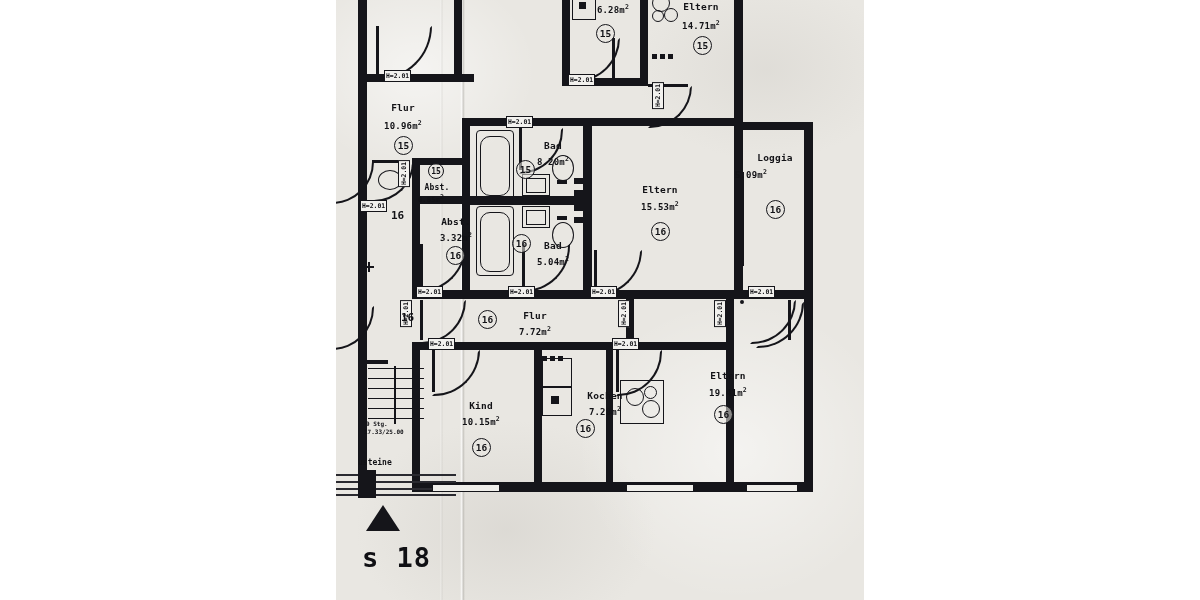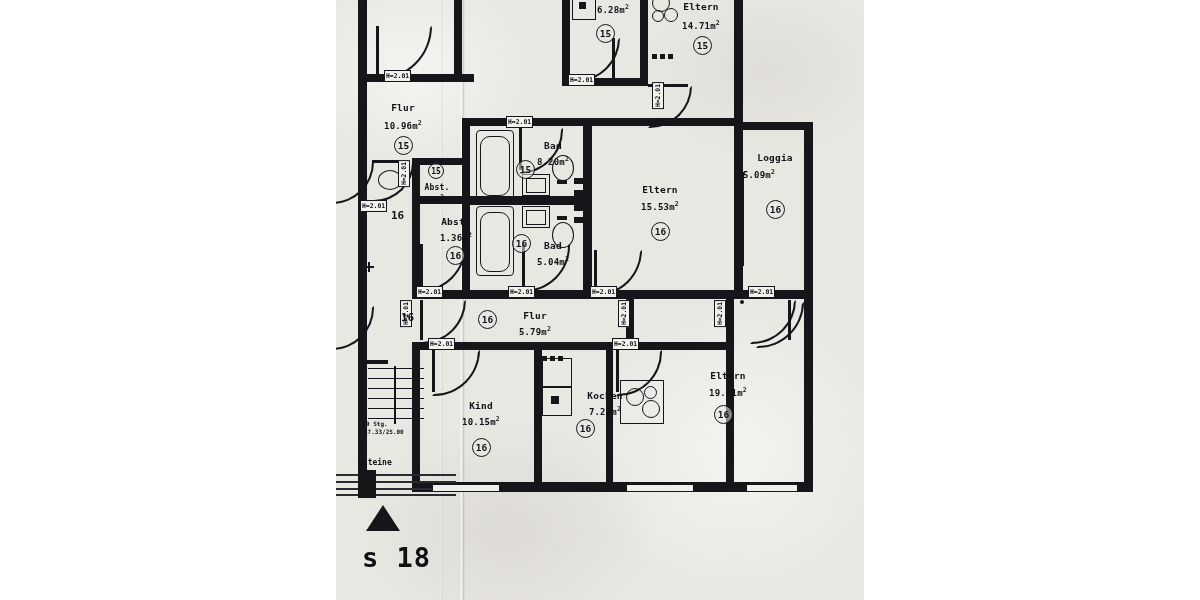--- a/index.html
+++ b/index.html
@@ -291,45 +291,45 @@
     <div class="mark" style="left:92px;top:163px;width:14px;height:14px;font-size:8px;">15</div>
 
     <div class="lab rname" style="left:190px;top:140px;width:54px;">Bad</div>
     <div class="lab rarea" style="left:188px;top:154px;width:58px;">
       <span>8.20</span><span>m</span><span class="sup">2</span>
     </div>
     <div class="mark" style="left:180px;top:160px;">15</div>
 
     <div class="lab rname" style="left:92px;top:216px;width:56px;">Abst.</div>
     <div class="lab rarea" style="left:90px;top:230px;width:60px;">
-      <span>1.36</span><span>m</span><span class="sup">2</span>
+      <span>3.32</span><span>m</span><span class="sup">2</span>
     </div>
     <div class="mark" style="left:110px;top:246px;">16</div>
 
     <div class="lab rname" style="left:190px;top:240px;width:54px;">Bad</div>
     <div class="lab rarea" style="left:188px;top:254px;width:58px;">
       <span>5.04</span><span>m</span><span class="sup">2</span>
     </div>
     <div class="mark" style="left:176px;top:234px;">16</div>
 
     <div class="lab rname" style="left:288px;top:184px;width:72px;">Eltern</div>
     <div class="lab rarea" style="left:286px;top:199px;width:76px;">
       <span>15.53</span><span>m</span><span class="sup">2</span>
     </div>
     <div class="mark" style="left:315px;top:222px;">16</div>
 
     <div class="lab rname" style="left:410px;top:152px;width:58px;">Loggia</div>
-    <div class="lab rarea" style="left:392px;top:167px;width:62px;">
+    <div class="lab rarea" style="left:384px;top:167px;width:62px;">
       <span>5.09</span><span>m</span><span class="sup">2</span>
     </div>
     <div class="mark" style="left:430px;top:200px;">16</div>
 
     <div class="lab rname" style="left:172px;top:310px;width:54px;">Flur</div>
     <div class="lab rarea" style="left:170px;top:324px;width:58px;">
-      <span>5.79</span><span>m</span><span class="sup">2</span>
+      <span>7.72</span><span>m</span><span class="sup">2</span>
     </div>
     <div class="mark" style="left:142px;top:310px;">16</div>
 
     <div class="lab rname" style="left:116px;top:400px;width:58px;">Kind</div>
     <div class="lab rarea" style="left:114px;top:414px;width:62px;">
       <span>10.15</span><span>m</span><span class="sup">2</span>
     </div>
     <div class="mark" style="left:136px;top:438px;">16</div>
 
     <div class="lab rname" style="left:238px;top:390px;width:62px;">Kochen</div>

